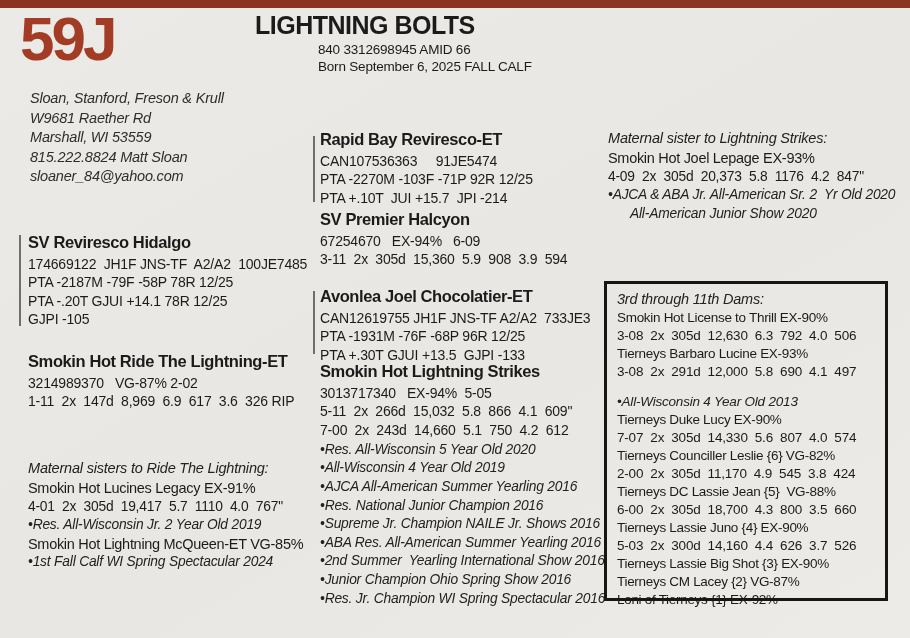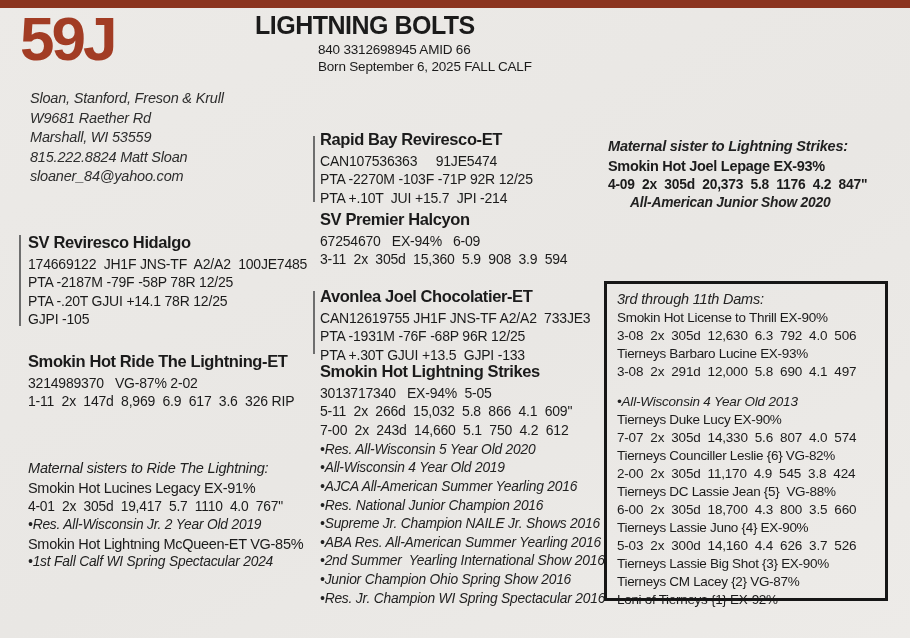--- a/index.html
+++ b/index.html
@@ -34,21 +34,21 @@
   #sire-block{left:28px;top:232px;}
   #dam-block{left:28px;top:351px;}
   #msis-dam{left:28px;top:459px;}
 
   #ssire-block{left:320px;top:129px;}
   #sdam-block{left:320px;top:209px;}
   #dsire-block{left:320px;top:286px;}
   #ddam-block{left:320px;top:361px;}
   #ddam-awards{margin-top:2px;}
 
-  #msis-gdam{left:608px;top:137px;font-weight:bold;}
+  #msis-gdam{left:608px;top:129px;}
 
   #dams-box{
     left:604px;top:281px;width:284px;height:320px;
     border:3px solid #161616;box-sizing:border-box;
     padding:6px 15px 4px 10px;
   }
   #dams-box .sname,#dams-box .stat{font-size:13.5px;line-height:18px;}
   #dams-box .award{line-height:18px;font-size:13.5px;margin-top:12px;}
   #dams-box .ihead{margin-bottom:0;line-height:19px;}
 </style>
@@ -137,20 +137,21 @@
       <div class="award">•2nd Summer  Yearling International Show 2016</div>
       <div class="award">•Junior Champion Ohio Spring Show 2016</div>
       <div class="award">•Res. Jr. Champion WI Spring Spectacular 2016</div>
     </div>
   </div>
 
   <div id="msis-gdam" class="abs">
     <div class="ihead">Maternal sister to Lightning Strikes:</div>
     <div class="sname">Smokin Hot Joel Lepage EX-93%</div>
     <div class="stat">4-09  2x  305d  20,373  5.8  1176  4.2  847"</div>
+    <div class="award">•AJCA &amp; ABA Jr. All-American Sr. 2  Yr Old 2020</div>
     <div class="award indent">All-American Junior Show 2020</div>
   </div>
 
   <div id="dams-box" class="abs">
     <div class="ihead">3rd through 11th Dams:</div>
     <div class="sname">Smokin Hot License to Thrill EX-90%</div>
     <div class="stat">3-08  2x  305d  12,630  6.3  792  4.0  506</div>
     <div class="sname">Tierneys Barbaro Lucine EX-93%</div>
     <div class="stat">3-08  2x  291d  12,000  5.8  690  4.1  497</div>
     <div class="award">•All-Wisconsin 4 Year Old 2013</div>

